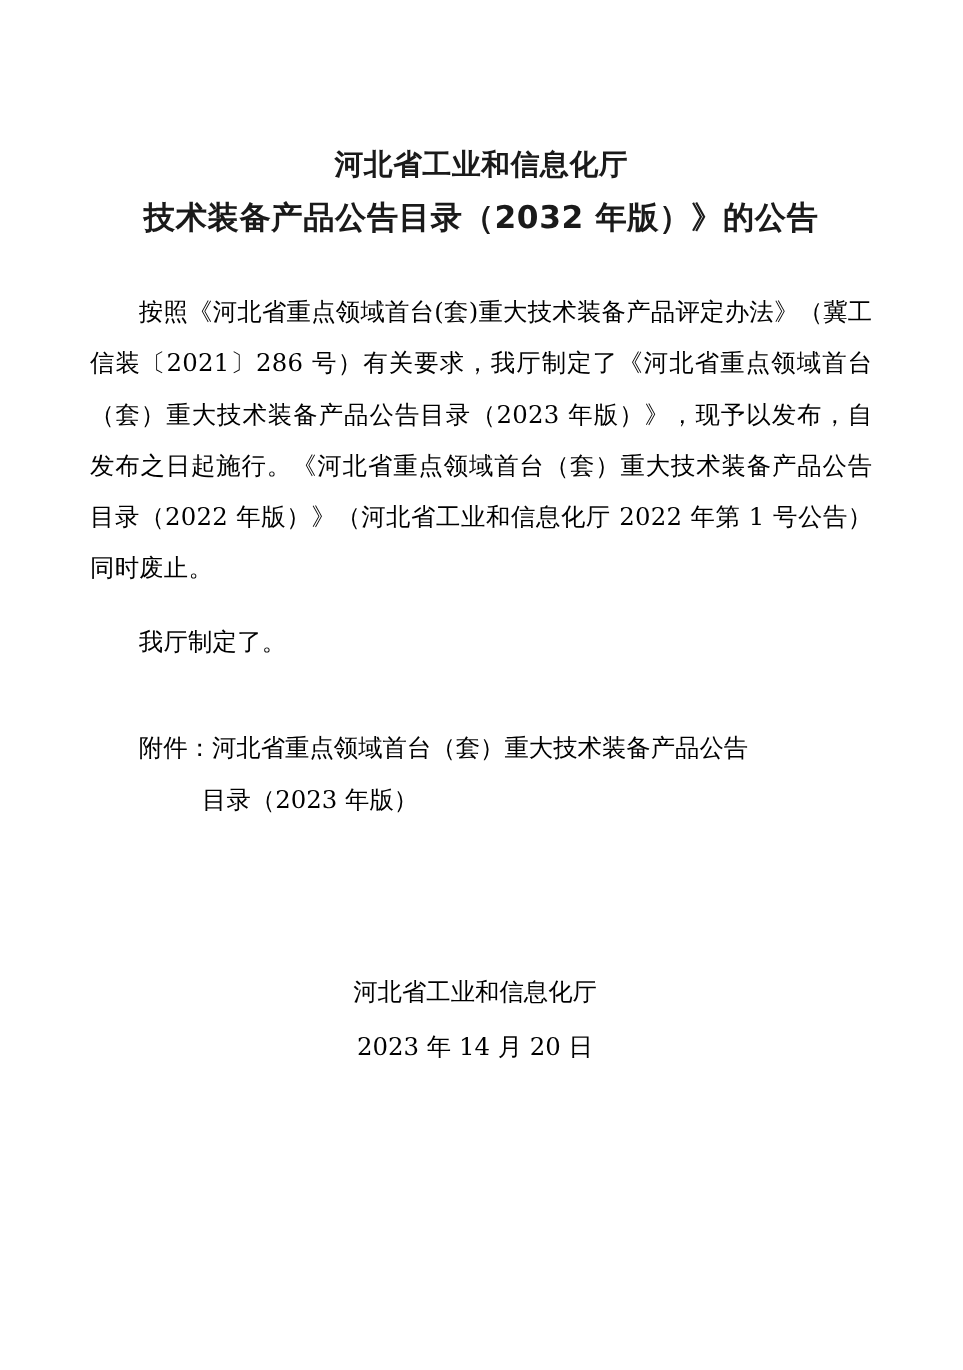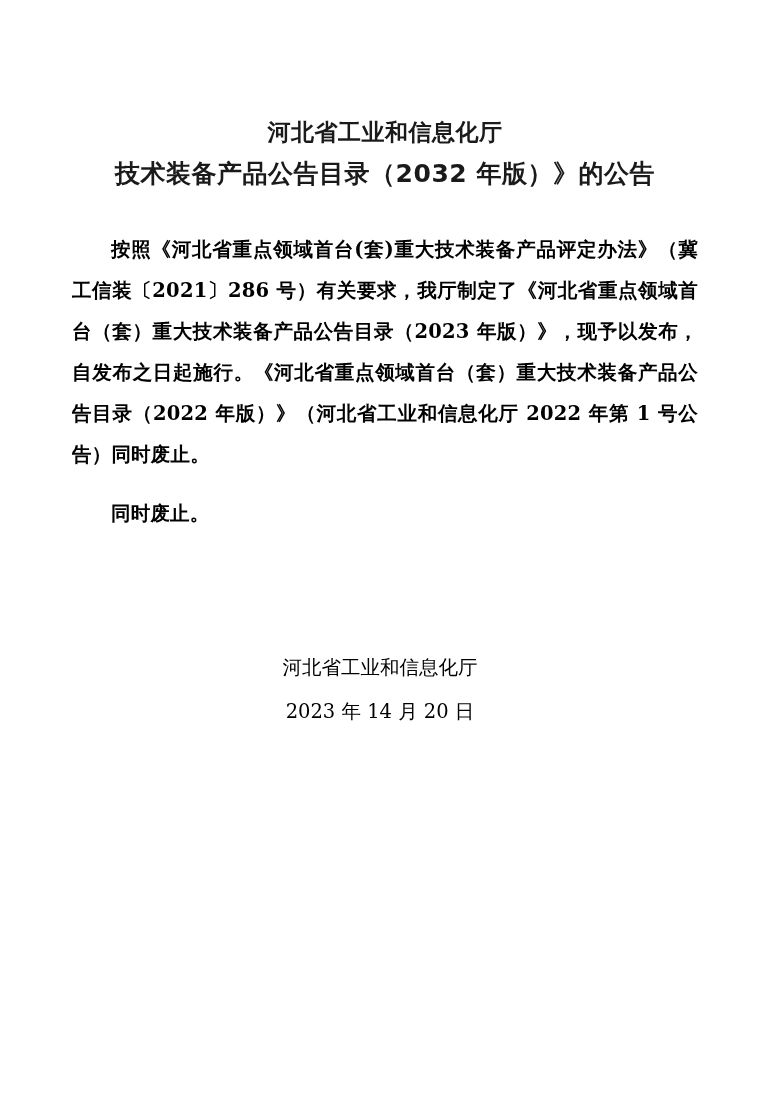--- a/index.html
+++ b/index.html
@@ -35,21 +35,20 @@
     font-size: 23px;
     line-height: 40px;
   }
   .title-line-2,
   .title-line-3 {
     font-size: 25px;
     line-height: 43px;
   }
   .body-block {
     margin-top: 34px;
-    font-weight: bold;
   }
   p.para {
     margin: 0;
     font-size: 19.5px;
     line-height: 41px;
     text-align: justify;
     text-justify: inter-ideograph;
     text-indent: 2em;
     letter-spacing: 0.2px;
   }
@@ -87,22 +86,26 @@
 
 <div class="page">
 
   <div class="title-block">
     <div class="title-line title-line-1">河北省工业和信息化厅</div>
     <div class="title-line title-line-3">技术装备产品公告目录（2032 年版）》的公告</div>
   </div>
 
   <div class="body-block">
     <p class="para">按照《河北省重点领域首台(套)重大技术装备产品评定办法》（冀工信装〔2021〕286 号）有关要求，我厅制定了《河北省重点领域首台（套）重大技术装备产品公告目录（2023 年版）》，现予以发布，自发布之日起施行。《河北省重点领域首台（套）重大技术装备产品公告目录（2022 年版）》（河北省工业和信息化厅 2022 年第 1 号公告）同时废止。</p>
-    <p class="para para-spaced">同时废止。</p>
+    <p class="para para-spaced">我厅制定了。</p>
   </div>
 
+  <div class="attachment-block">
+    <p class="attachment">附件：河北省重点领域首台（套）重大技术装备产品公告</p>
+    <p class="attachment-cont">目录（2023 年版）</p>
+  </div>
 
   <div class="signature-block">
     <div class="sign-line">河北省工业和信息化厅</div>
     <div class="sign-line">2023 年 14 月 20 日</div>
   </div>
 
 </div>
 
 </body></html>

